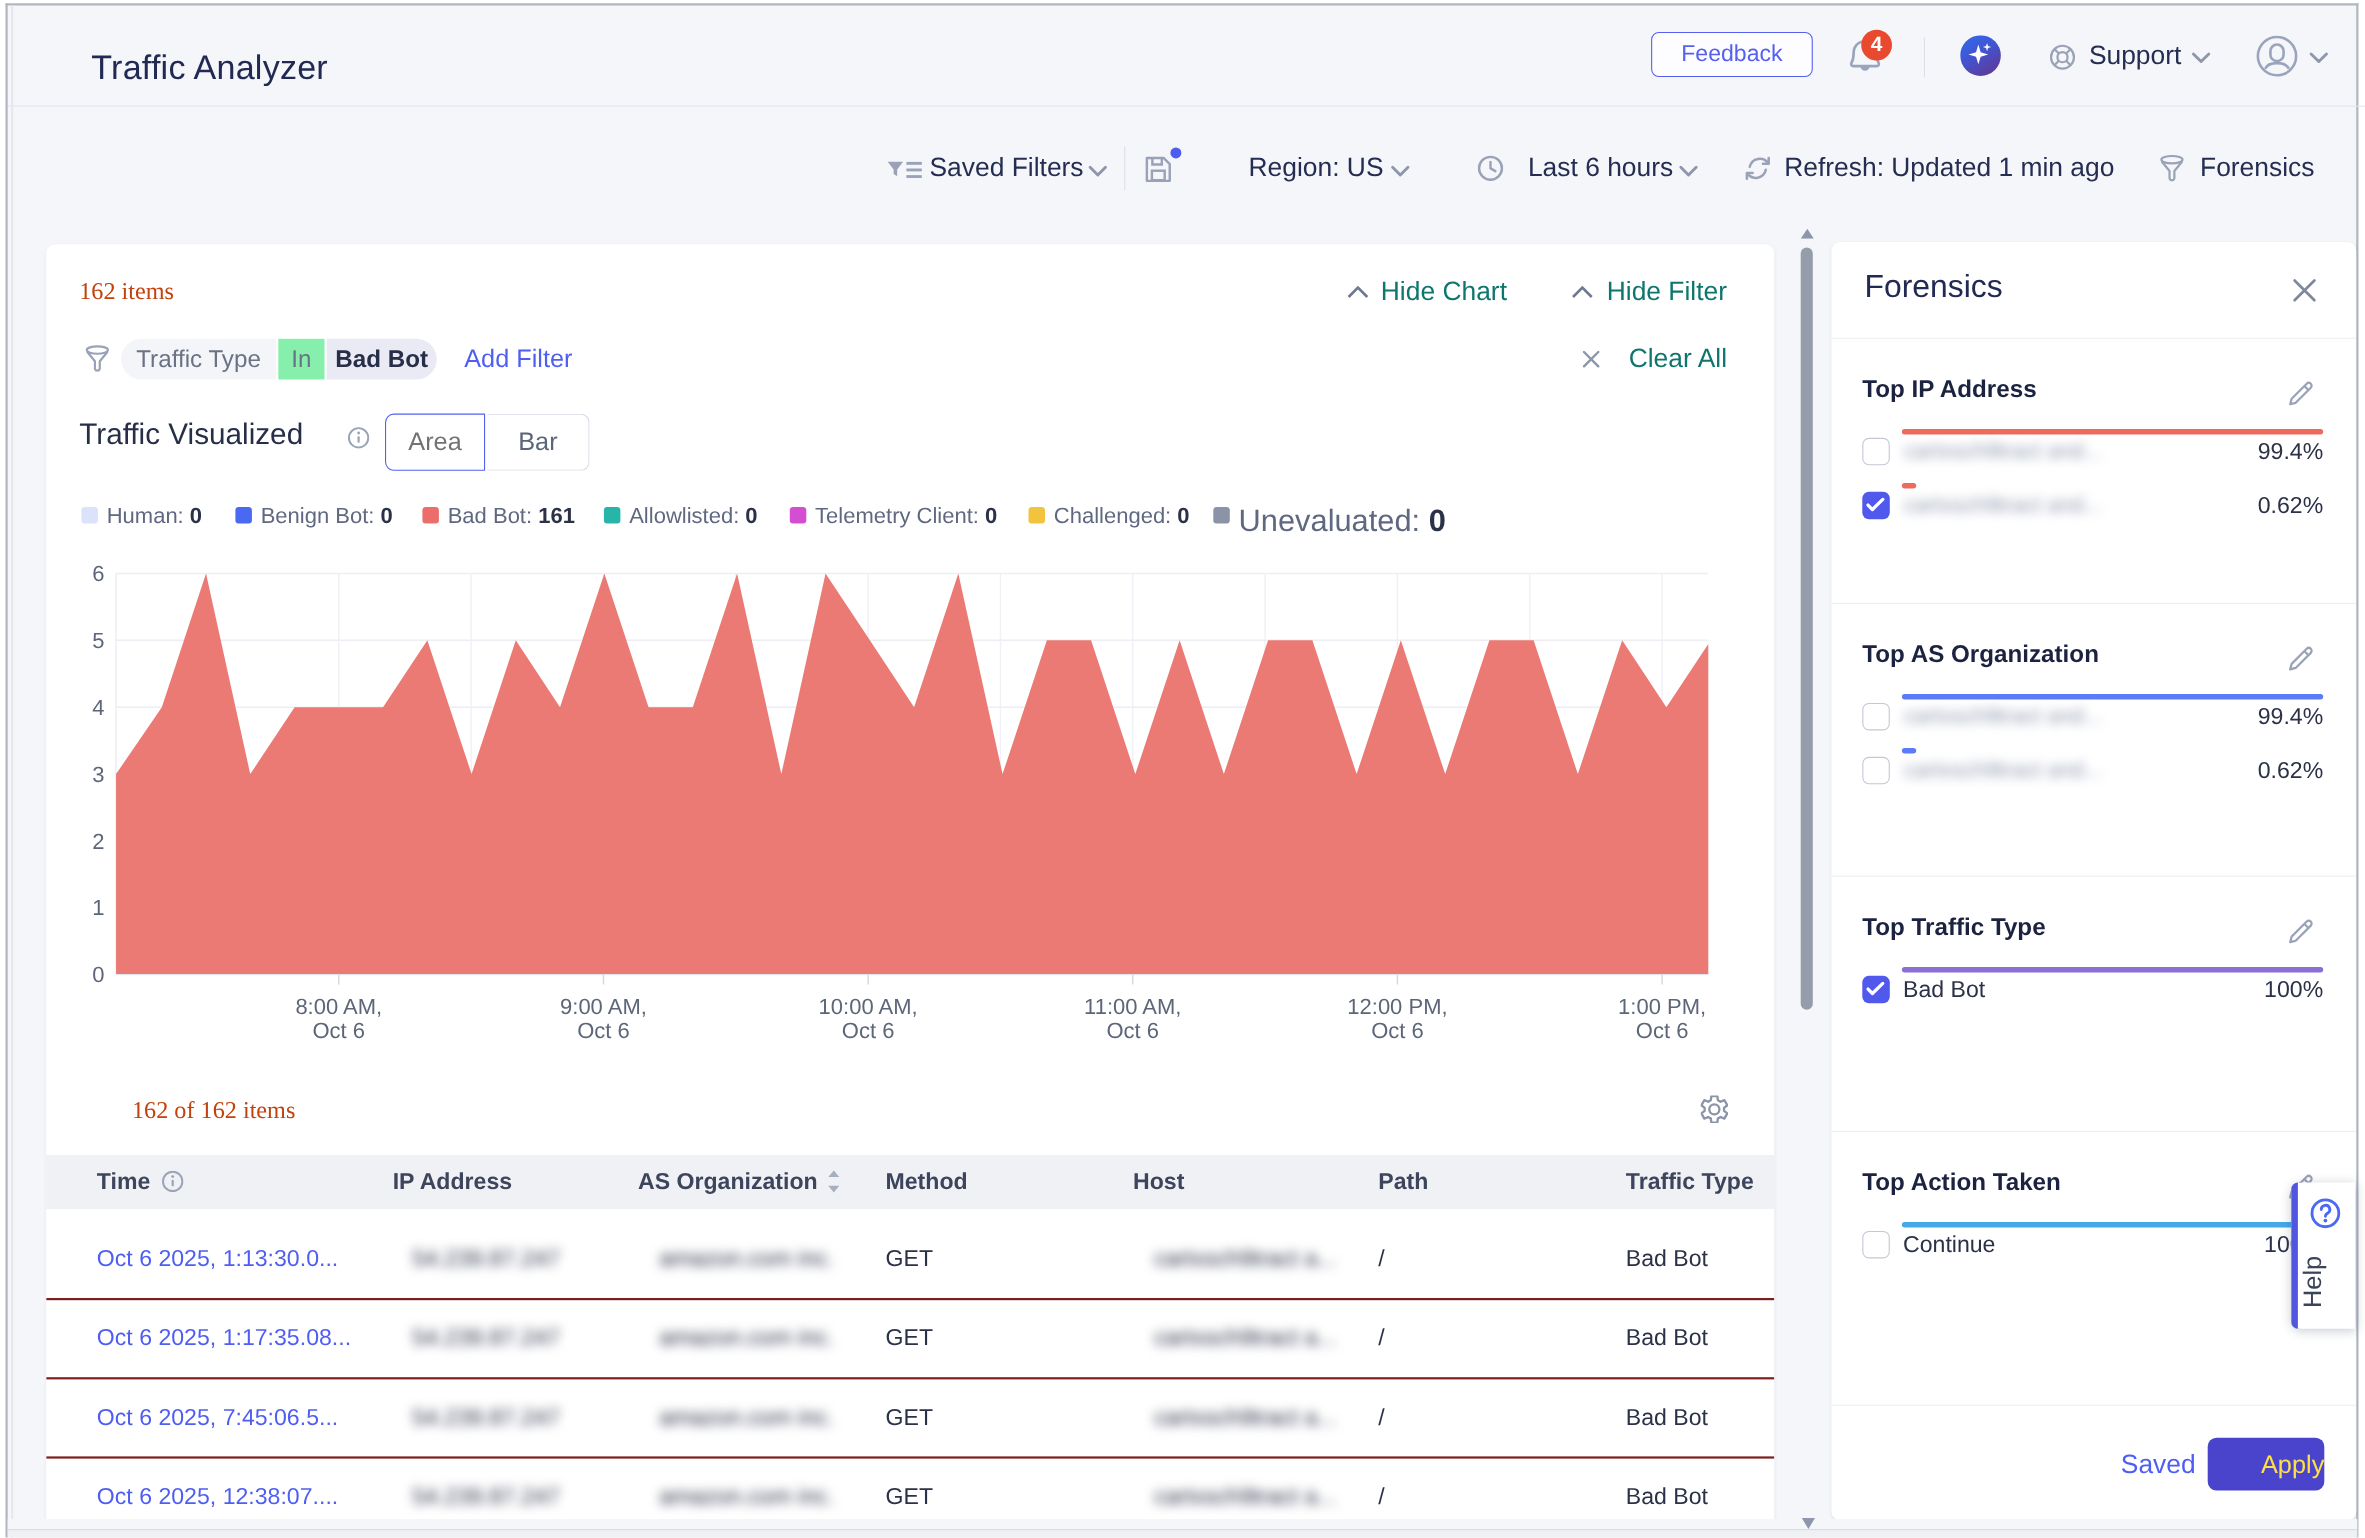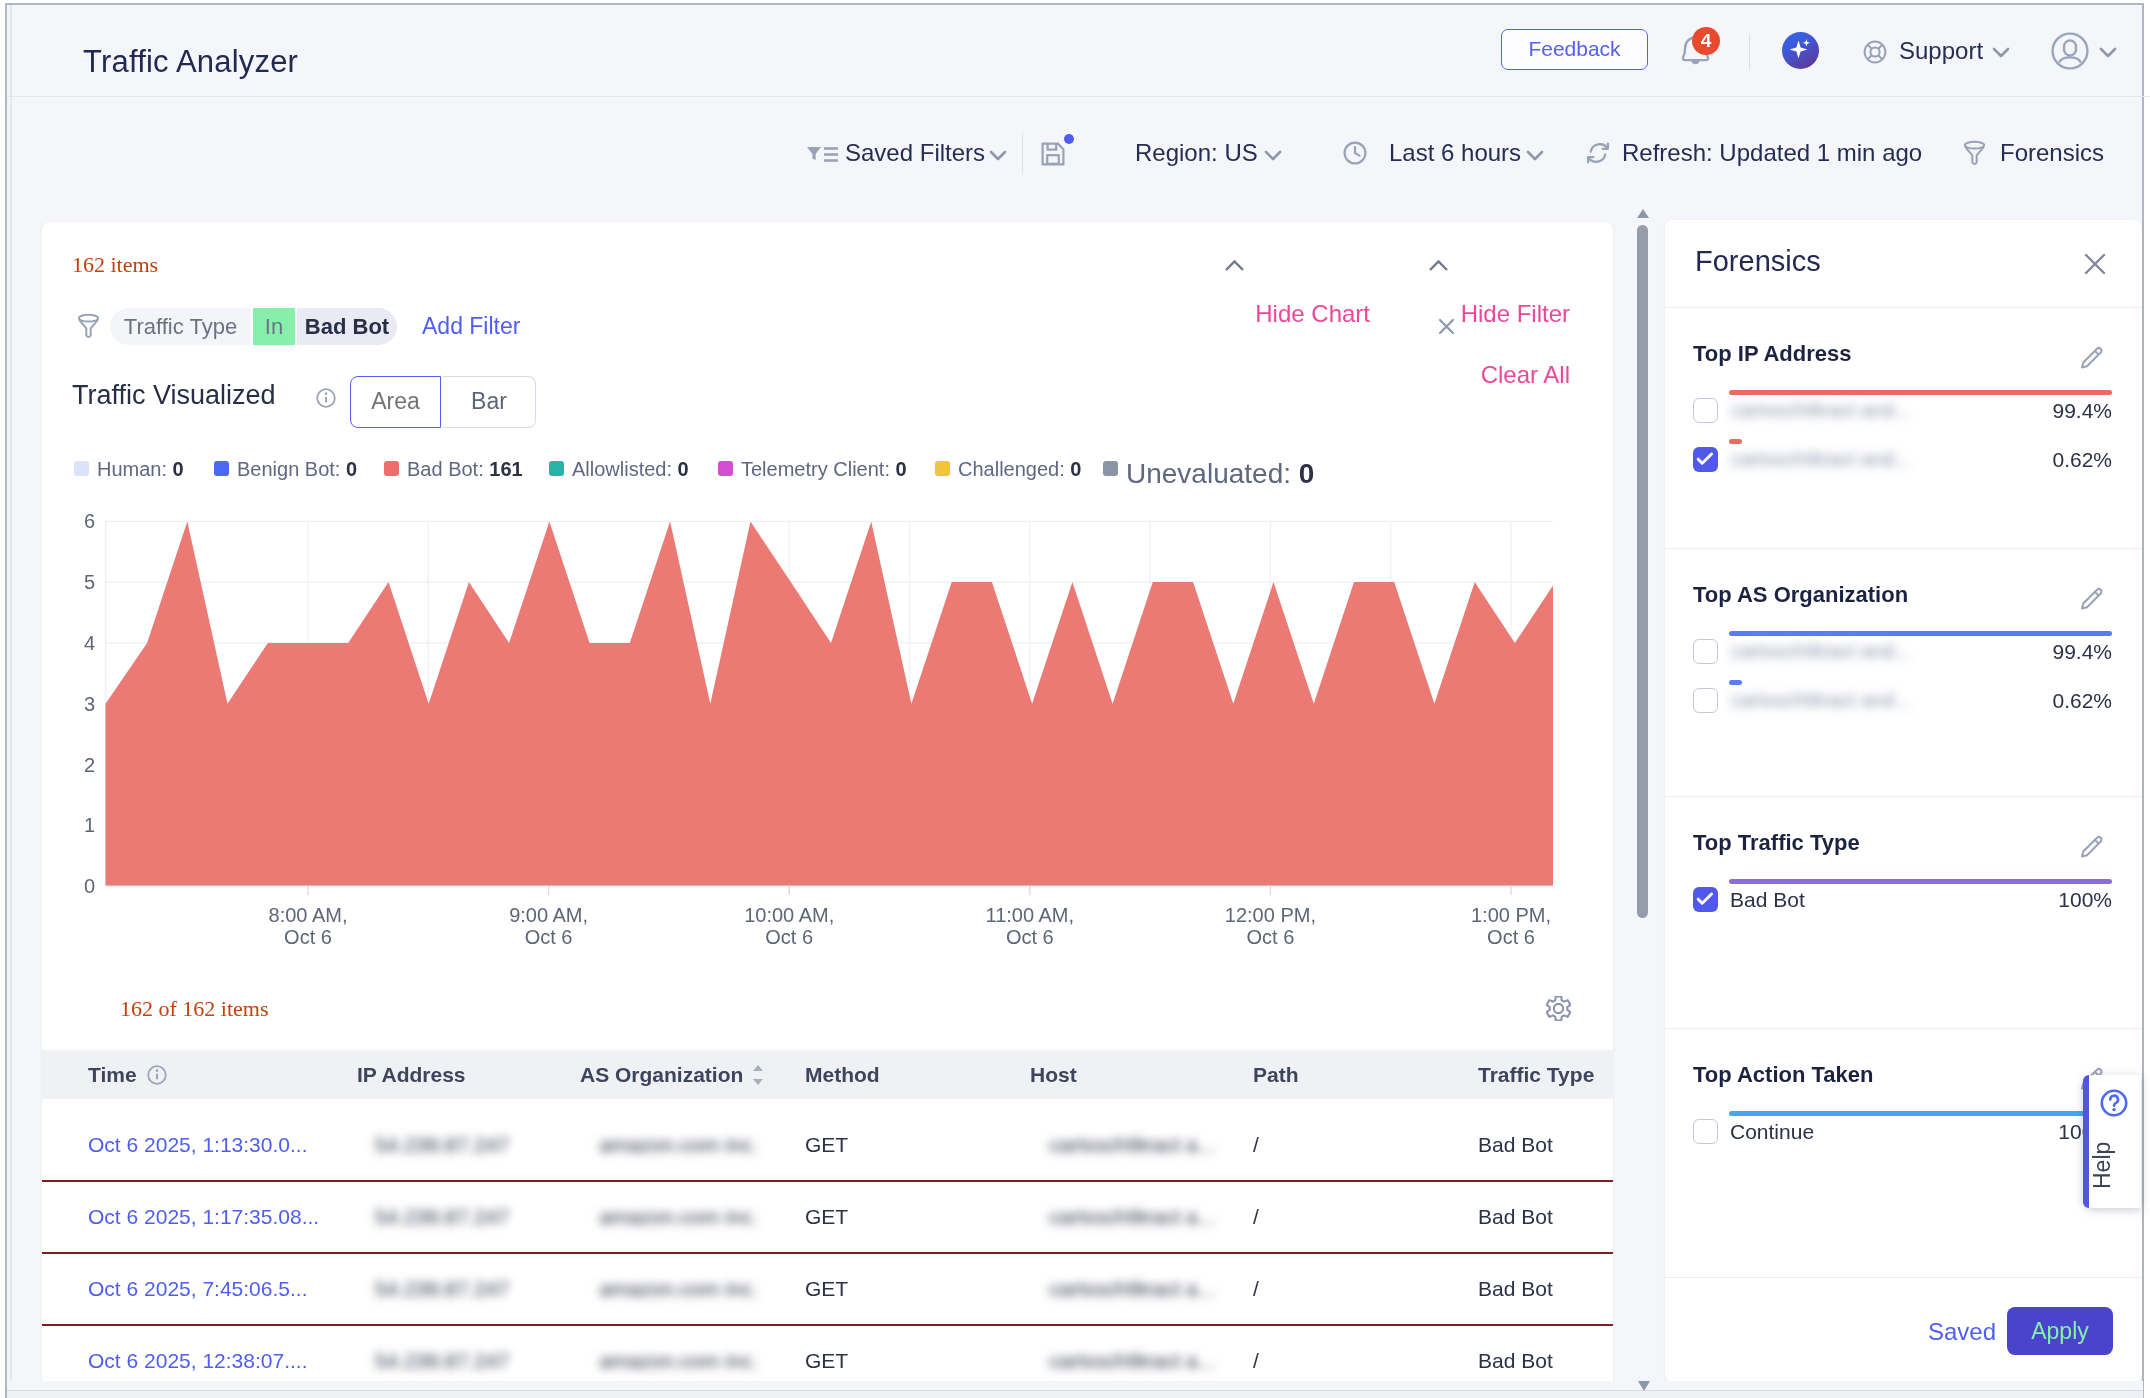--- a/index.html
+++ b/index.html
@@ -11,21 +11,21 @@
 #crumb { position:absolute; left:83px; top:19px; font-size:19px; color:#6d7790; }
 #crumb .home { color:#5d6880; text-decoration:underline; text-underline-offset:4px; }
 #crumb .sep { color:#9aa3bd; padding:0 10px; font-size:18px; }
 #title { position:absolute; left:83px; top:44px; font-size:31px; color:#222a54; font-weight:500; letter-spacing:0.2px; }
 #hdrline { position:absolute; left:7px; right:0px; top:96px; height:1px; background:#e4e5ef; }
 .toolbar-text { font-size:24px; color:#252e52; }
 
 #feedback { position:absolute; left:1501px; top:29px; width:147px; height:41px; border:1.6px solid #5660f0; border-radius:7px; background:#fdfdff; color:#5660f0; font-size:21px; text-align:center; line-height:38px; }
 
 #card { position:absolute; left:42px; top:222px; width:1571px; height:1160px; background:#fff; border-radius:8px 8px 0 0; box-shadow:0 1px 3px rgba(40,50,80,0.07); }
-.navy { color:#ec4899;margin-top:48px; }
+.navy { color:#0f766e; }
 .gray { color:#c2410c;font-family:Liberation Serif, serif; }
 .link { color:#4f5ef2; }
 .axlab { font-size:20px; fill:#5d6678; font-family:"Liberation Sans",sans-serif; }
 
 .pillseg { position:absolute; top:308px; height:37px; line-height:37px; font-size:22px; text-align:center; }
 
 .th { position:absolute; top:0; height:49px; line-height:49px; font-size:21px; font-weight:bold; color:#3d455c; white-space:nowrap; }
 .trow { position:absolute; left:0; width:1571px; height:72px; border-bottom:2px solid #7f1d1d;text-align:right; }
 .trow span { position:absolute; top:50%; transform:translateY(-50%); font-size:21px; color:#2b3147; white-space:nowrap; }
 .tlink { color:#4f5ef2 !important; }
@@ -341,21 +341,21 @@
         <path d="M4 22.5 l1.3 -5 L19 3.8 a2.6 2.6 0 0 1 3.7 3.7 L9 21.2 Z" fill="none" stroke="#99a2b6" stroke-width="2" stroke-linejoin="round"></path>
 <path d="M17 6 l3.6 3.6" stroke="#99a2b6" stroke-width="2"></path>
       </svg></div>
     <div class="abs" style="left:1729px;top:1111px;width:383px;height:5px;border-radius:2.5px;background:#45a8e9"></div>
     <div class="abs" style="left:1693px;top:1119px;width:25px;height:25px;border-radius:6px;border:1.6px solid #c3c8d4;background:#fff"></div>
     <div class="abs" style="left:1730px;top:1120px;font-size:21px;color:#2b3147">Continue</div>
     <div class="abs" style="left:1980px;top:1120px;width:132px;text-align:right;font-size:21px;color:#2b3147">100%</div>
 
 <div class="fdiv" style="left:1665px;top:1277px;width:477px"></div>
 <div class="abs link" style="left:1928px;top:1318px;font-size:24px">Saved</div>
-<div class="abs" style="left:2007px;top:1307px;width:106px;height:48px;background:#4a43cb;border-radius:8px;color:#86efac;font-size:23px;text-align:center;line-height:48px">Apply</div>
+<div class="abs" style="left:2007px;top:1307px;width:106px;height:48px;background:#4a43cb;border-radius:8px;color:#fde047;font-size:23px;text-align:right;line-height:48px">Apply</div>
 
 <div class="abs" style="left:2083px;top:1075px;width:58px;height:133px;background:#fff;border-radius:10px 0 0 10px;box-shadow:0 2px 10px rgba(40,50,80,0.25)"></div>
 <div class="abs" style="left:2083px;top:1075px;width:6px;height:133px;border-radius:10px 0 0 10px;background:#5156e0"></div>
 <div class="abs" style="left:2100px;top:1089px"><svg width="28" height="28" viewBox="0 0 28 28" style="">
         <circle cx="14" cy="14" r="12.2" fill="none" stroke="#4b69f2" stroke-width="2.6"></circle>
 <path d="M10.2 10.6 a3.9 3.9 0 1 1 5.6 3.5 c-1.2 0.6 -1.8 1.2 -1.8 2.6" fill="none" stroke="#4b69f2" stroke-width="2.6" stroke-linecap="round"></path>
 <circle cx="14" cy="20.6" r="1.7" fill="#4b69f2"></circle>
       </svg></div>
 <div class="abs" style="left:2089px;top:1130px;width:50px;height:70px;font-size:23px;color:#3a4358;writing-mode:vertical-rl;transform:rotate(180deg);text-align:center">Help</div>
 

